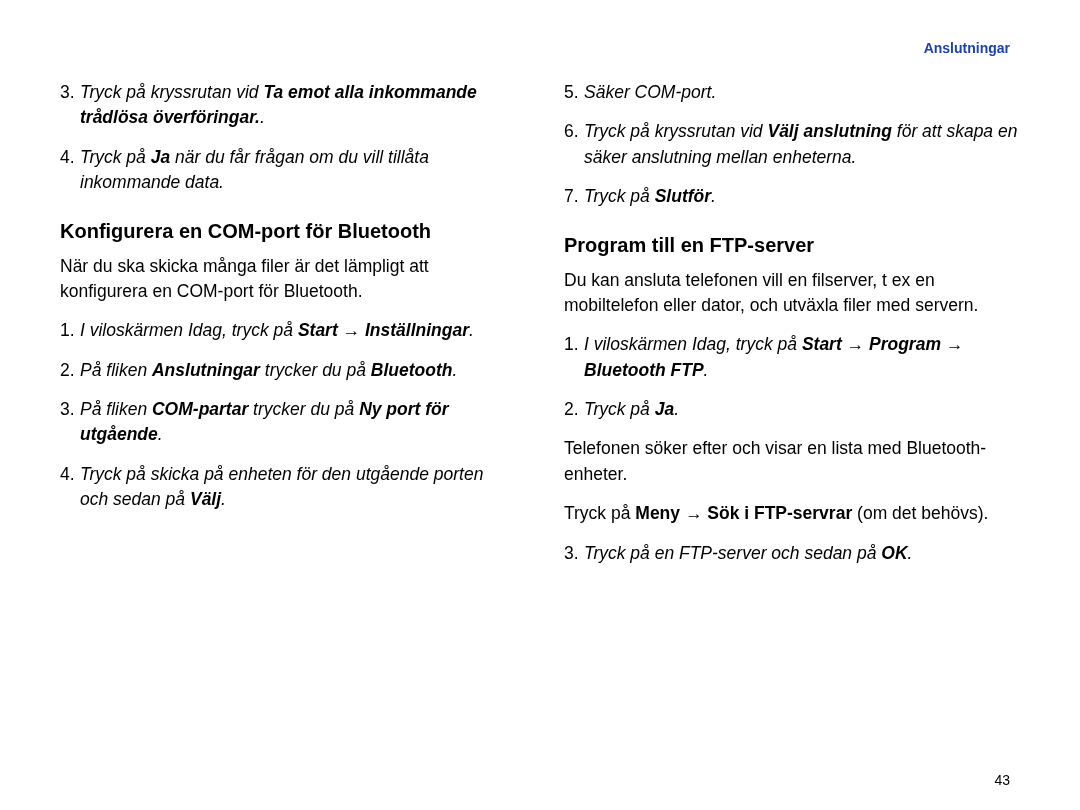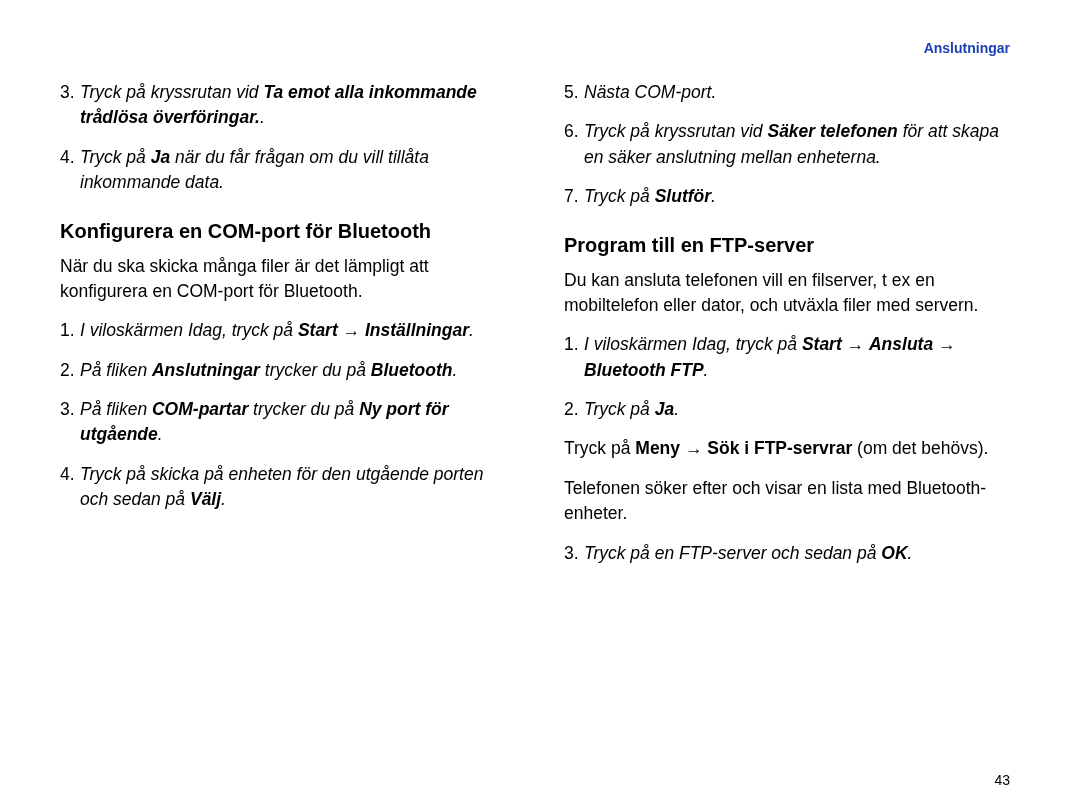--- a/index.html
+++ b/index.html
@@ -120,60 +120,60 @@
         <span>Tryck på skicka på enheten för den utgående porten och sedan på </span><b>Välj</b><span>.</span>
       </span>
     </div>
 
   </div>
 
   <div class="col">
 
     <div class="num-item">
       <span class="num">5.</span>
-      <span class="txt">Nästa COM-port.</span>
+      <span class="txt">Säker COM-port.</span>
     </div>
 
     <div class="num-item">
       <span class="num">6.</span>
       <span class="txt">
-        <span>Tryck på kryssrutan vid </span><b>Säker telefonen</b><span> för att skapa en säker anslutning mellan enheterna.</span>
+        <span>Tryck på kryssrutan vid </span><b>Välj anslutning</b><span> för att skapa en säker anslutning mellan enheterna.</span>
       </span>
     </div>
 
     <div class="num-item">
       <span class="num">7.</span>
       <span class="txt">
         <span>Tryck på </span><b>Slutför</b><span>.</span>
       </span>
     </div>
 
     <h2>Program till en FTP-server</h2>
 
     <p>Du kan ansluta telefonen vill en filserver, t ex en mobiltelefon eller dator, och utväxla filer med servern.</p>
 
     <div class="num-item">
       <span class="num">1.</span>
       <span class="txt">
-        <span>I viloskärmen Idag, tryck på </span><b>Start</b><span> → </span><b>Ansluta</b><span> → </span><b>Bluetooth FTP</b><span>.</span>
+        <span>I viloskärmen Idag, tryck på </span><b>Start</b><span> → </span><b>Program</b><span> → </span><b>Bluetooth FTP</b><span>.</span>
       </span>
     </div>
 
     <div class="num-item">
       <span class="num">2.</span>
       <span class="txt">
         <span>Tryck på </span><b>Ja</b><span>.</span>
       </span>
     </div>
 
+    <p class="sub">Telefonen söker efter och visar en lista med Bluetooth-enheter.</p>
+
     <p class="sub">
       <span>Tryck på </span><b>Meny</b><span> → </span><b>Sök i FTP-servrar</b><span> (om det behövs).</span>
     </p>
-
-    <p class="sub">Telefonen söker efter och visar en lista med Bluetooth-enheter.</p>
 
     <div class="num-item">
       <span class="num">3.</span>
       <span class="txt">
         <span>Tryck på en FTP-server och sedan på </span><b>OK</b><span>.</span>
       </span>
     </div>
 
   </div>
 </div>

